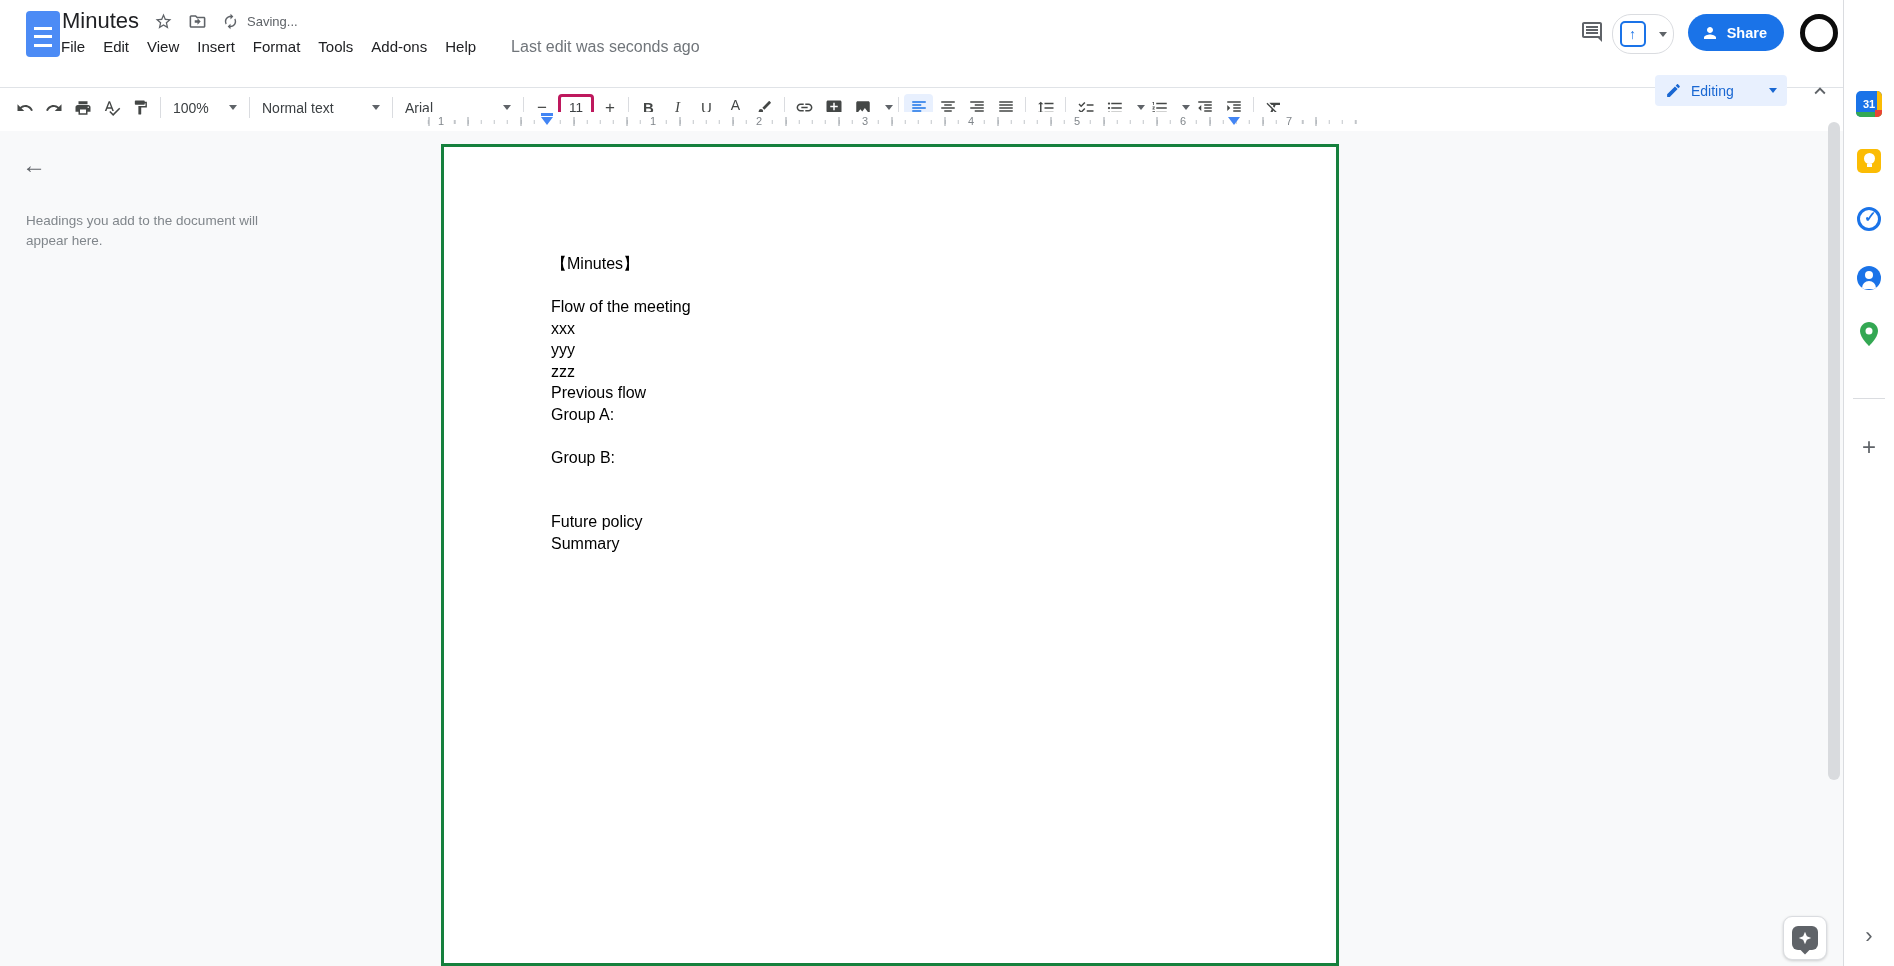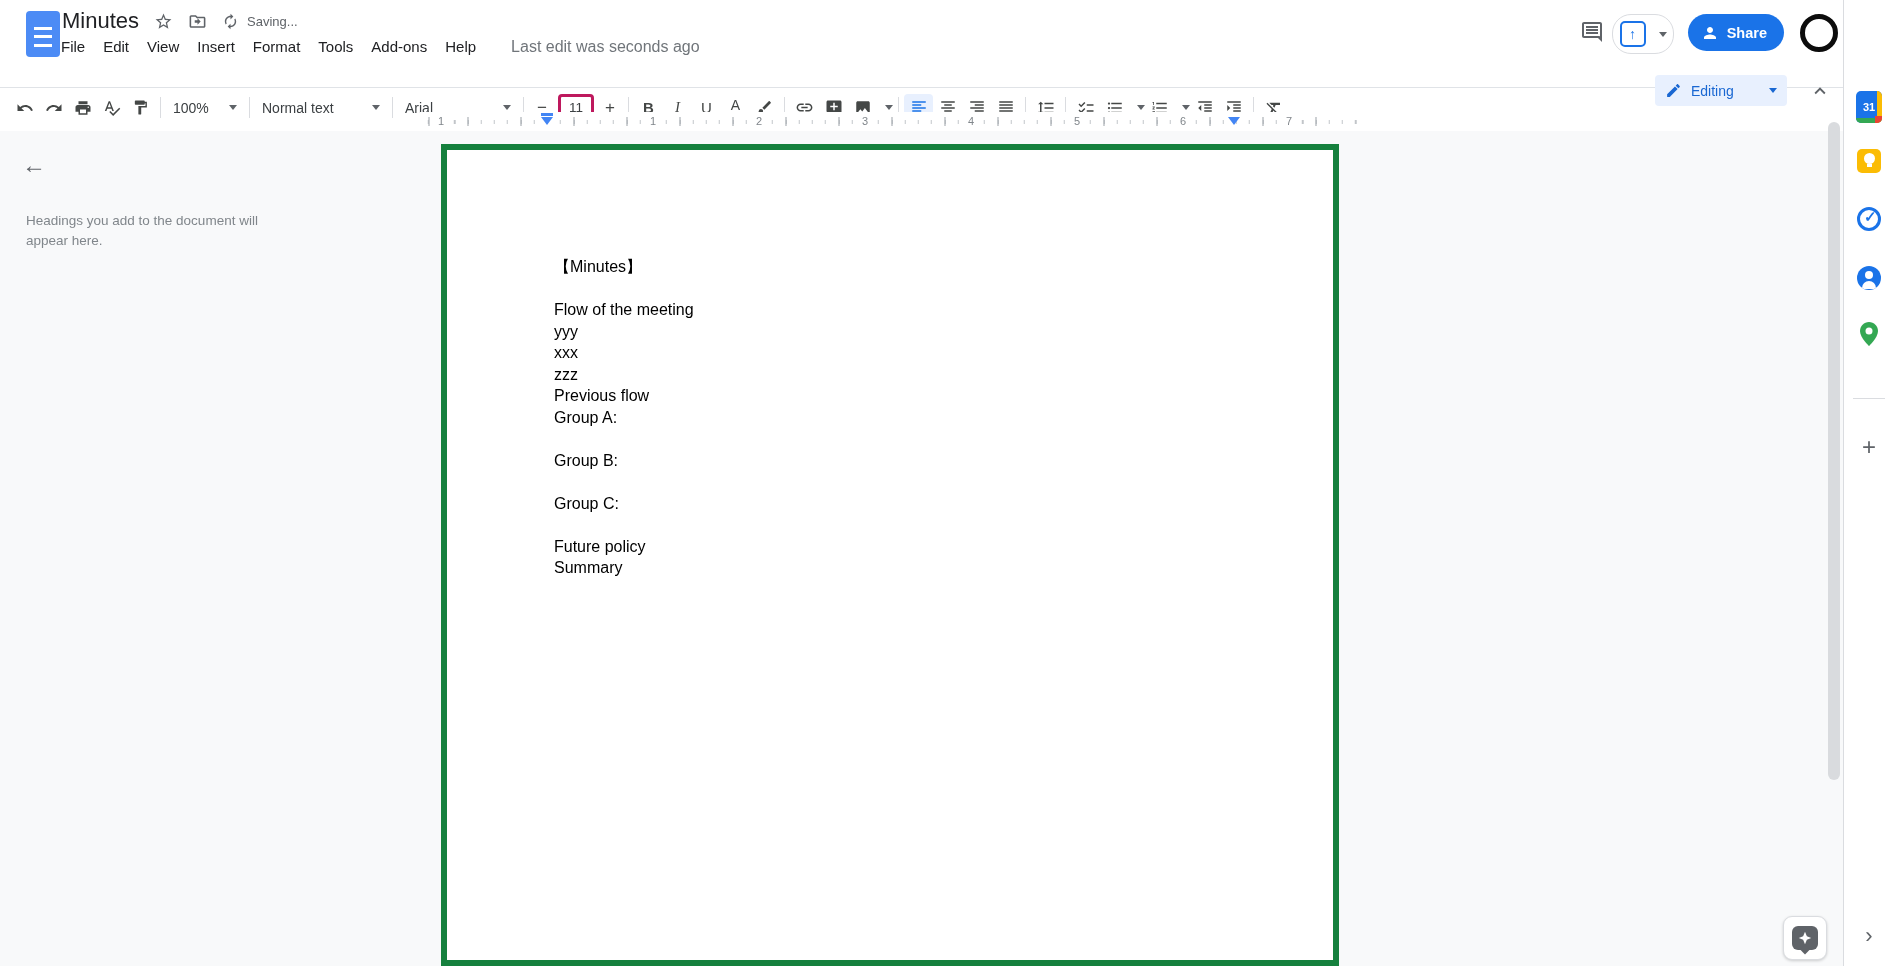--- a/index.html
+++ b/index.html
@@ -76,36 +76,36 @@
   .marker .fbar{width:12px;height:3px;background:#4285f4;margin-bottom:1px;}
   .marker .tri{width:0;height:0;border-left:6px solid transparent;border-right:6px solid transparent;
       border-top:8px solid #4285f4;}
 
   
   .content{position:absolute;top:131px;left:0;width:1844px;bottom:0;background:#f8f9fa;}
   .outline{position:absolute;left:0;top:0;width:360px;}
   .back-arrow{position:absolute;left:22px;top:22px;font-size:24px;color:#5f6368;line-height:24px;}
   .outline-hint{position:absolute;left:26px;top:80px;width:258px;font-size:13.5px;line-height:19.5px;color:#80868b;}
   .page{position:absolute;left:441px;top:13px;width:898px;height:822px;background:#fff;
-      border:6px solid #15803d;box-sizing:border-box;}
+      border:3px solid #15803d;box-sizing:border-box;}
   .doc-text{position:absolute;left:107px;top:106px;width:680px;font-size:16px;line-height:21.5px;color:#000;}
   .doc-line{height:21.5px;white-space:pre;}
   .vscroll{position:absolute;left:1828px;top:-9px;width:12px;height:658px;background:#d9dbde;border-radius:6px;}
   .ext-btn{position:absolute;left:1783px;top:785px;width:42px;height:42px;background:#fff;border:1px solid #dadce0;
       border-radius:9px;box-shadow:0 1px 3px rgba(0,0,0,.18);display:flex;align-items:center;justify-content:center;}
   .ext-badge{position:relative;width:26px;height:24px;background:#5f6368;border-radius:6px;display:flex;
       align-items:center;justify-content:center;}
   .ext-badge:after{content:"";position:absolute;bottom:-3px;left:50%;transform:translateX(-50%) rotate(45deg);
       width:7px;height:7px;background:#5f6368;}
   .ext-badge svg{position:relative;z-index:1;fill:#fff;}
 
   
   .sidepanel{position:absolute;top:0;right:0;width:50px;height:966px;background:#fff;border-left:1px solid #dadce0;}
   .sp-btn{position:absolute;left:50%;transform:translateX(-50%);}
-  .cal{width:26px;height:32px;background:#1a73e8;border-radius:5px;position:relative;overflow:hidden;
+  .cal{width:26px;height:26px;background:#1a73e8;border-radius:5px;position:relative;overflow:hidden;
       display:flex;align-items:center;justify-content:center;color:#fff;font-size:11px;font-weight:bold;}
   .cal .b-green{position:absolute;left:0;bottom:0;width:100%;height:5px;background:#34a853;}
   .cal .r-yellow{position:absolute;right:0;top:0;width:5px;height:100%;background:#fbbc04;}
   .cal .c-red{position:absolute;right:0;bottom:0;width:7px;height:7px;background:#ea4335;}
   .cal .day{position:relative;z-index:1;}
   .keep{width:24px;height:24px;background:#fbbc04;border-radius:5px;position:relative;}
   .keep .bulb{position:absolute;left:6.5px;top:4px;width:11px;height:11px;background:#fff;border-radius:50%;}
   .keep .base{position:absolute;left:9.5px;top:15px;width:5px;height:3px;background:#fff;}
   .tasks{width:24px;height:24px;border-radius:50%;border:3px solid #1a73e8;box-sizing:border-box;position:relative;}
   .tasks .chk{position:absolute;left:4px;top:-2px;color:#1a73e8;font-weight:bold;font-size:15px;}
@@ -369,29 +369,28 @@
     <div class="outline">
       <div class="back-arrow">←</div>
       <div class="outline-hint">Headings you add to the document will appear here.</div>
     </div>
 
     <div class="page">
       <div class="doc-text">
         <div class="doc-line">【Minutes】</div>
         <div class="doc-line"></div>
         <div class="doc-line">Flow of the meeting</div>
+        <div class="doc-line">xxx</div>
         <div class="doc-line">yyy</div>
-        <div class="doc-line">xxx</div>
         <div class="doc-line">zzz</div>
         <div class="doc-line">Previous flow</div>
         <div class="doc-line">Group A:</div>
         <div class="doc-line"></div>
         <div class="doc-line">Group B:</div>
         <div class="doc-line"></div>
-        <div class="doc-line">Group C:</div>
         <div class="doc-line"></div>
         <div class="doc-line">Future policy</div>
         <div class="doc-line">Summary</div>
       </div>
     </div>
 
     <div class="vscroll"></div>
 
     <div class="ext-btn">
       <div class="ext-badge">

